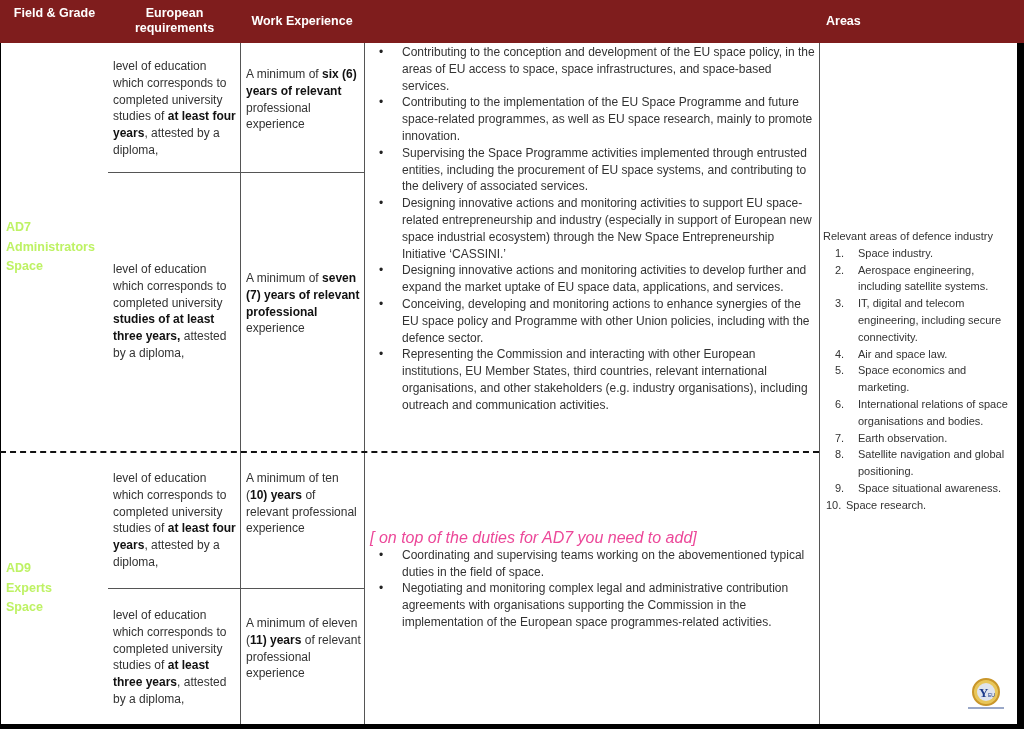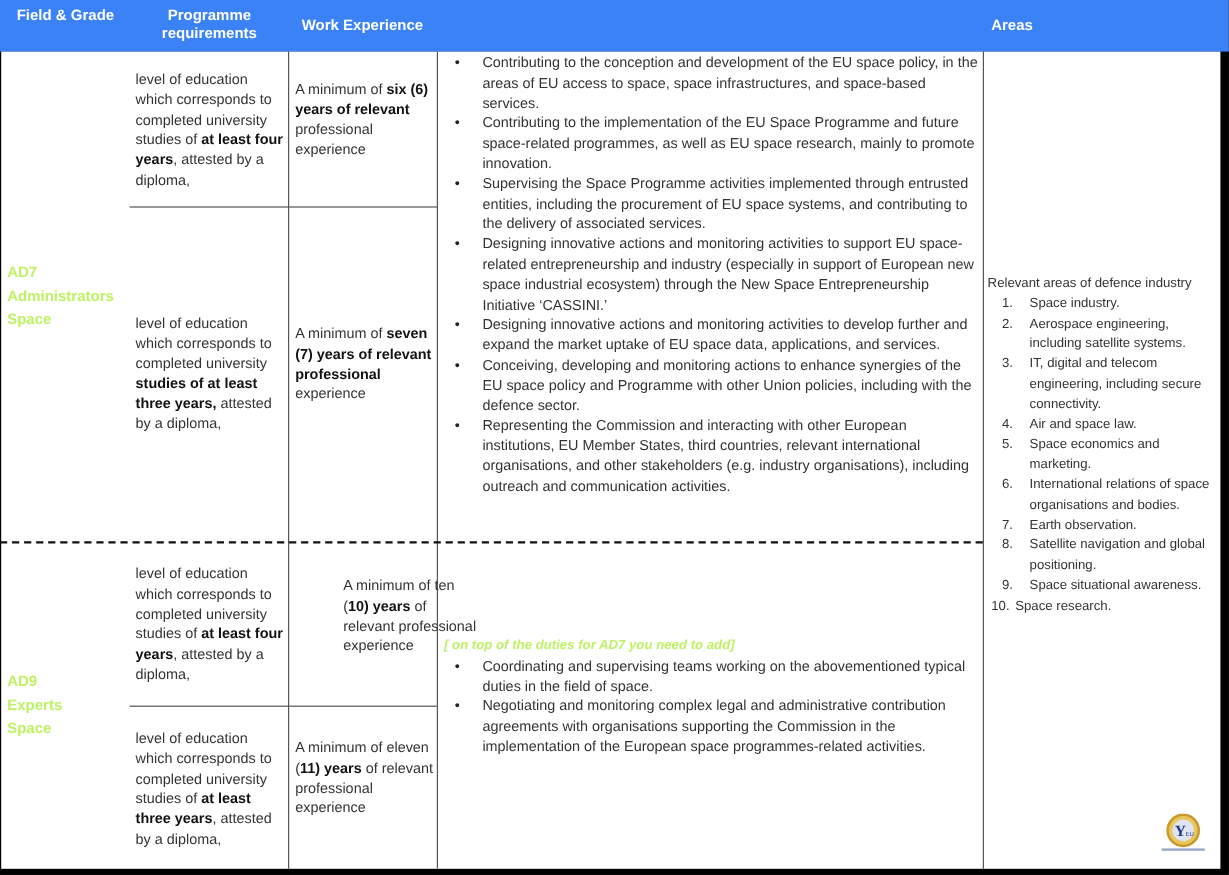--- a/index.html
+++ b/index.html
@@ -1,41 +1,41 @@
 <!DOCTYPE html>
 <html><head>
 <meta charset="utf-8">
 <style>
   html,body{margin:0;padding:0;background:#000;}
   body{width:1024px;height:729px;position:relative;overflow:hidden;font-family:"Liberation Sans",sans-serif;color:#333;}
-  .hdr{position:absolute;left:0;top:0;width:1024px;height:43px;background:#3b82f6;color:#fff;font-weight:bold;font-size:12.5px;}
+  .hdr{position:absolute;left:0;top:0;width:1024px;height:43px;background:#7f1d1d;color:#fff;font-weight:bold;font-size:12.5px;}
   .hdr div{position:absolute;text-align:center;line-height:15px;}
   .sheet{position:absolute;left:1px;top:43px;width:1016px;height:681px;background:#fff;}
   .vline{position:absolute;width:1px;background:#555;}
   .hline{position:absolute;height:1px;background:#555;}
   .dash{position:absolute;left:0;height:0;border-top:2px dashed #111;}
   .cell{position:absolute;font-size:12px;line-height:16.8px;color:#333;}
   .cell b{color:#111;}
   .grade{position:absolute;font-weight:bold;font-size:12.5px;line-height:19.5px;color:#bef264;left:6px;}
   ul.duties{margin:0;padding:0;list-style:none;}
   ul.duties li{position:relative;padding-left:35px;font-size:12px;line-height:16.8px;color:#333;}
   ul.duties li::before{content:"\2022";position:absolute;left:12px;top:0;color:#222;}
   .areas{position:absolute;left:823px;top:228px;width:190px;font-size:11px;line-height:16.8px;color:#333;}
   .areas ol{margin:0;padding:0;list-style:none;}
   .areas li{position:relative;padding-left:35px;}
   .areas li span.n{position:absolute;left:12px;top:0;}
-  .note{font-style:italic;font-weight:bold;font-size:11px;color:#bef264;}
+  .note{font-style:italic;font-weight:normal;font-size:16px;color:#ec4899;}
   .logo{position:absolute;left:964px;top:678px;width:44px;height:34px;}
 </style>
 </head>
 <body>
 
 <div class="hdr">
   <div style="left:12px;top:6px;width:85px;">Field &amp; Grade</div>
-  <div style="left:112px;top:6px;width:125px;">Programme requirements</div>
+  <div style="left:112px;top:6px;width:125px;">European requirements</div>
   <div style="left:240px;top:14px;width:124px;">Work Experience</div>
   <div style="left:404px;top:14px;text-align:left;margin-top:32px;">Relevant duties</div>
   <div style="left:826px;top:14px;text-align:left;">Areas</div>
 </div>
 
 <div class="sheet"></div>
 
 <div class="vline" style="left:240px;top:43px;height:681px;"></div>
 <div class="vline" style="left:364px;top:43px;height:681px;"></div>
 <div class="vline" style="left:819px;top:43px;height:681px;"></div>
@@ -77,21 +77,21 @@
 
 <div class="grade" style="top:559px;">
   <div>AD9</div>
   <div>Experts</div>
   <div>Space</div>
 </div>
 
 <div class="cell" style="left:113px;top:470px;width:125px;">
   <span>level of education which corresponds to completed university studies of </span><b>at least four years</b><span>, attested by a diploma,</span>
 </div>
-<div class="cell" style="left:246px;top:480px;width:115px;margin-left:40px;">
+<div class="cell" style="left:246px;top:470px;width:115px;">
   <span>A minimum of ten (</span><b>10) years</b><span> of relevant professional experience</span>
 </div>
 
 <div class="cell" style="left:113px;top:607px;width:125px;">
   <span>level of education which corresponds to completed university studies of </span><b>at least three years</b><span>, attested by a diploma,</span>
 </div>
 <div class="cell" style="left:246px;top:615px;width:115px;">
   <span>A minimum of eleven (</span><b>11) years</b><span> of relevant professional experience</span>
 </div>
 

